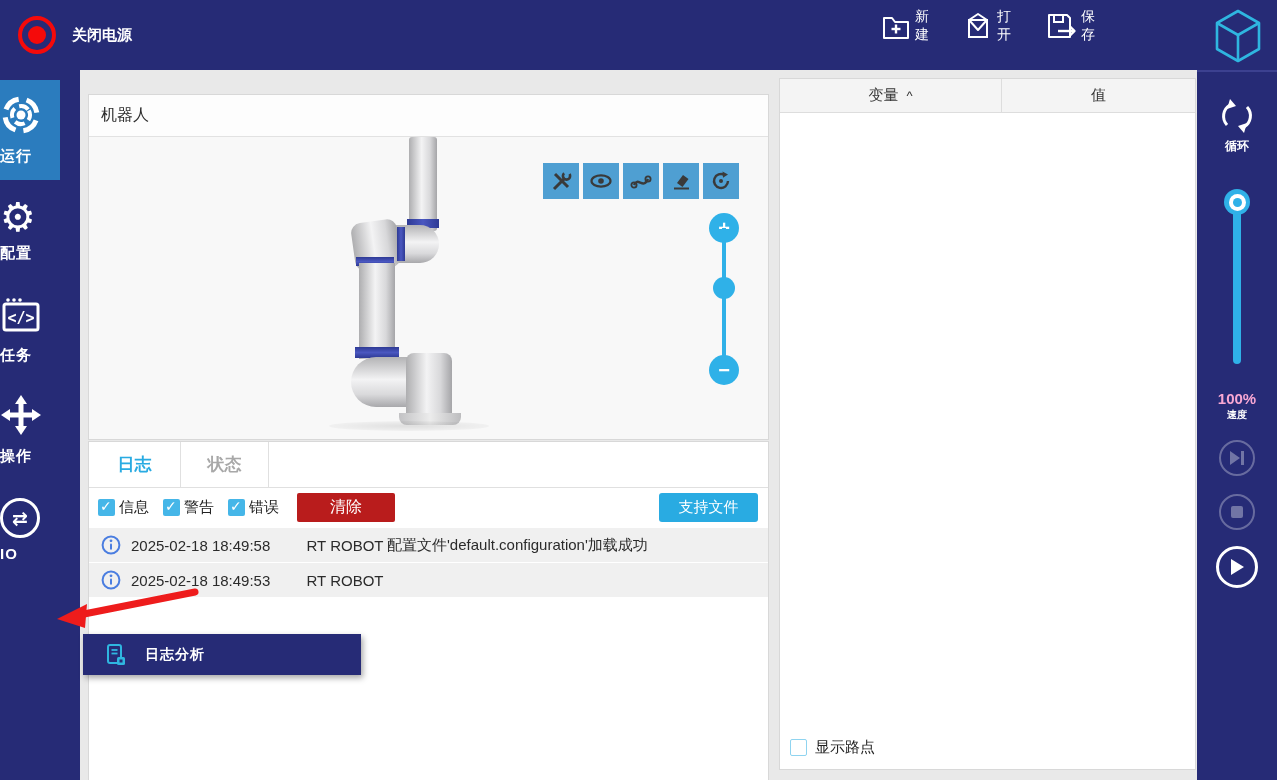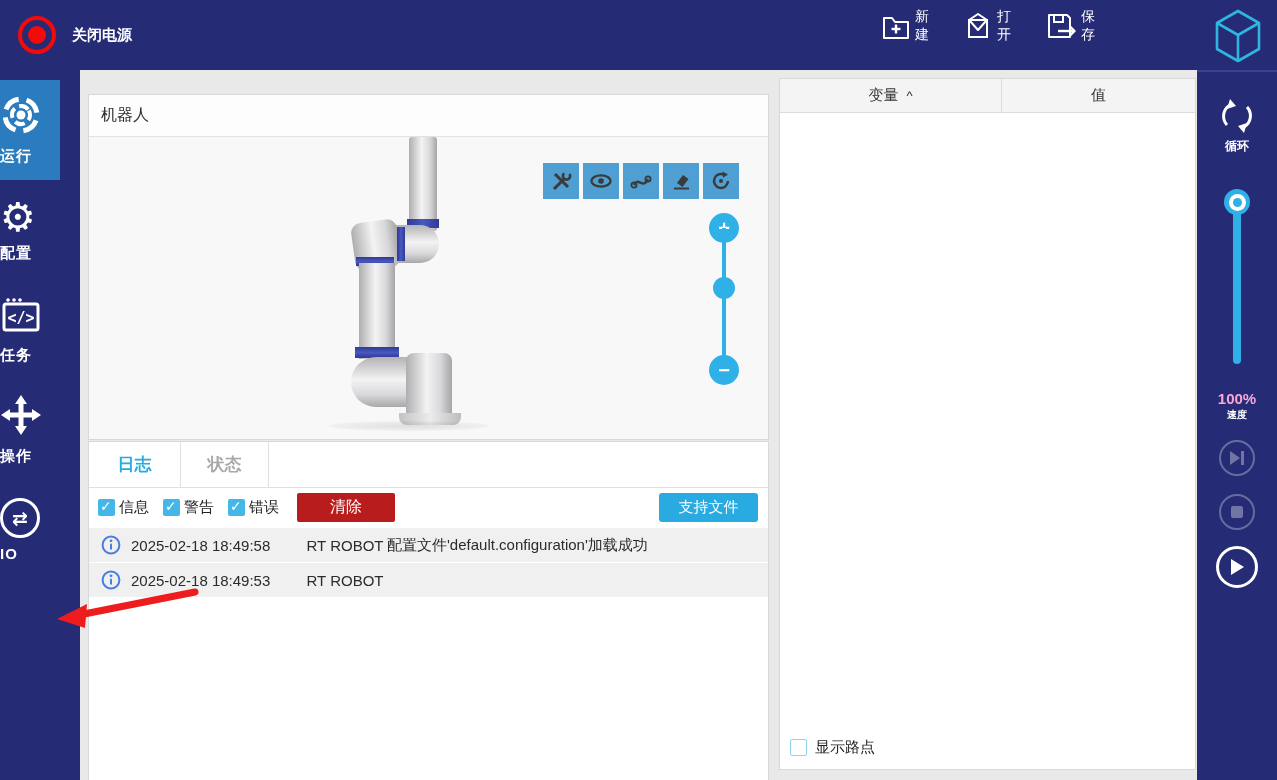--- a/index.html
+++ b/index.html
@@ -306,20 +306,30 @@
               <circle cx="10" cy="5.8" r="1.4" fill="#4a7de0"></circle>
               <rect x="9" y="8.4" width="2" height="6.4" rx="1" fill="#4a7de0"></rect>
             </svg>
         </span>
         <span class="log-time">2025-02-18 18:49:53</span>
         <span class="log-src">RT ROBOT</span>
       </div>
     </div>
   </div>
 
+  <div class="plugin-pop">
+    <svg width="22" height="24" viewBox="0 0 22 24">
+        <rect x="3" y="2" width="13" height="18" rx="2" fill="none" stroke="#2fb6e0" stroke-width="2"></rect>
+        <line x1="6.5" y1="7" x2="12.5" y2="7" stroke="#2fb6e0" stroke-width="1.8"></line>
+        <line x1="6.5" y1="10.5" x2="12.5" y2="10.5" stroke="#2fb6e0" stroke-width="1.8"></line>
+        <rect x="12" y="14" width="8" height="8" rx="1.5" fill="#2fb6e0"></rect>
+        <rect x="14.5" y="16.5" width="3" height="3" fill="#262b76"></rect>
+      </svg>
+    <span class="pop-label">日志分析</span>
+  </div>
 
   <svg class="red-arrow" width="160" height="55" viewBox="0 0 160 55">
     <line x1="150" y1="12" x2="34" y2="35" stroke="#ee1c1c" stroke-width="7" stroke-linecap="round"></line>
     <polygon points="12,39 42,24 40,48" fill="#ee1c1c"></polygon>
   </svg>
 
   <div class="vars-outer">
     <div class="vars-panel">
       <div class="vars-head">
         <div class="vars-col c1">

